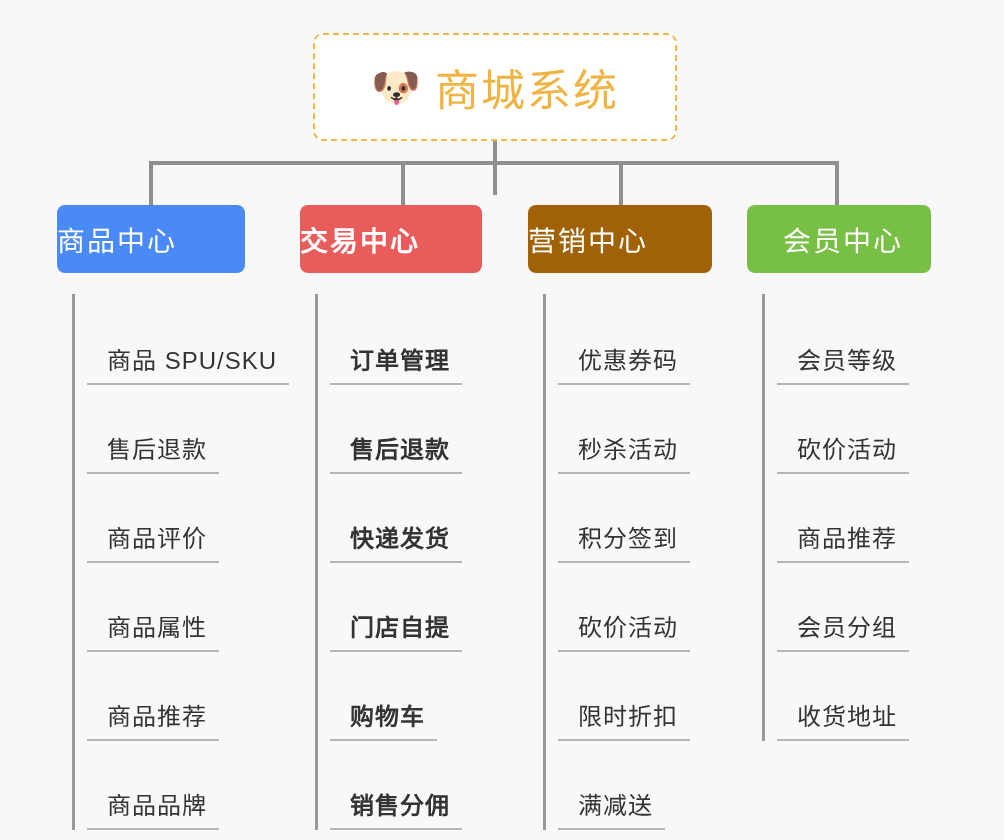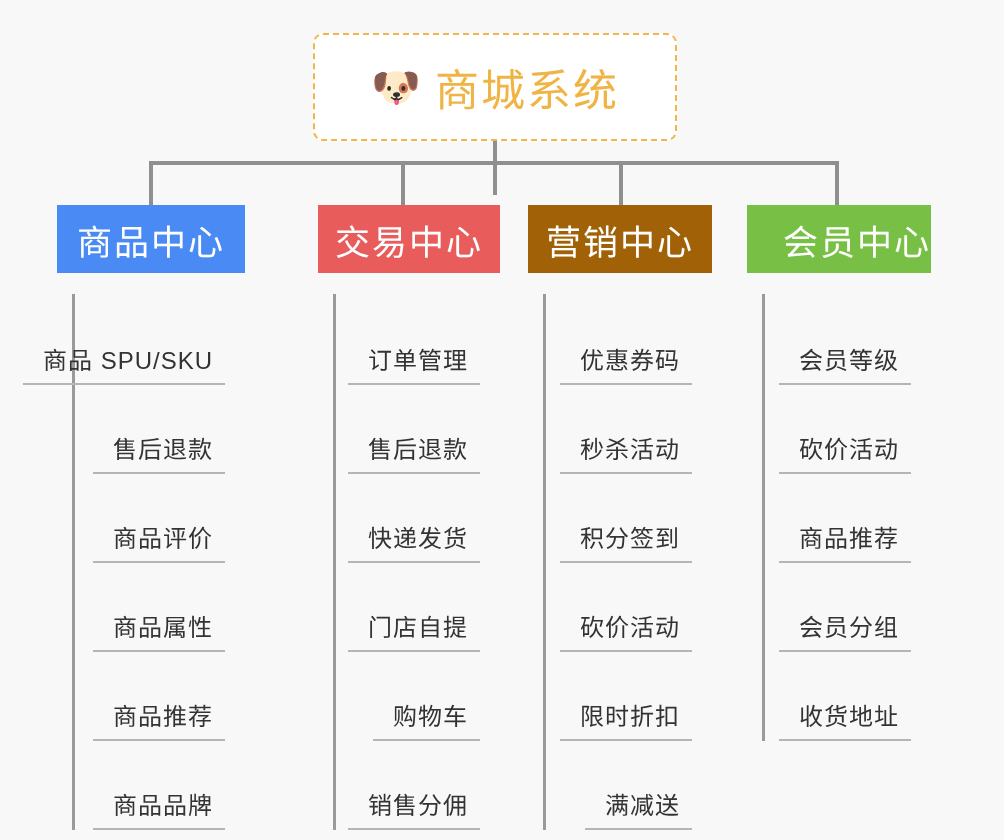--- a/index.html
+++ b/index.html
@@ -57,45 +57,43 @@
   .conn-v { width: 4px; }
   .conn-h { height: 4px; }
 
   
   .column {
     position: absolute;
     top: 205px;
   }
   .cat-header {
     height: 68px;
-    border-radius: 0;
+    border-radius: 8px;
     display: flex;
     align-items: center;
-    justify-content: center;
     color: #ffffff;
-    font-size: 35px;
+    font-size: 28px;
     letter-spacing: 2px;
     box-sizing: border-box;
   }
 
   
   .leaf-list {
     position: relative;
     margin-top: 21px;
     margin-left: 15px;
     border-left: 3px solid #9a9a9a;
     padding-top: 2px;
   }
   .leaf {
     position: relative;
     height: 89px;
     box-sizing: border-box;
     display: flex;
     align-items: flex-end;
-    justify-content: flex-end;
   }
   .leaf-text {
     display: inline-block;
     margin-left: 32px;
     padding: 0 12px 7px 0;
     font-size: 24px;
     color: #333333;
     letter-spacing: 1px;
     white-space: nowrap;
     border-bottom: 2px solid #b5b5b5;
@@ -140,21 +138,21 @@
         </div>
       <div class="leaf">
           <span class="leaf-text">商品推荐</span>
         </div>
       <div class="leaf">
           <span class="leaf-text">商品品牌</span>
         </div>
     </div>
   </div>
 
-  <div class="column" style="left:318px; width:182px;">
+  <div class="column" style="left:300px; width:182px;font-weight:bold;">
     <div class="cat-header" style="background:#e85c5c;">
       <span>交易中心</span>
     </div>
     <div class="leaf-list">
       <div class="leaf">
           <span class="leaf-text">订单管理</span>
         </div>
       <div class="leaf">
           <span class="leaf-text">售后退款</span>
         </div>

